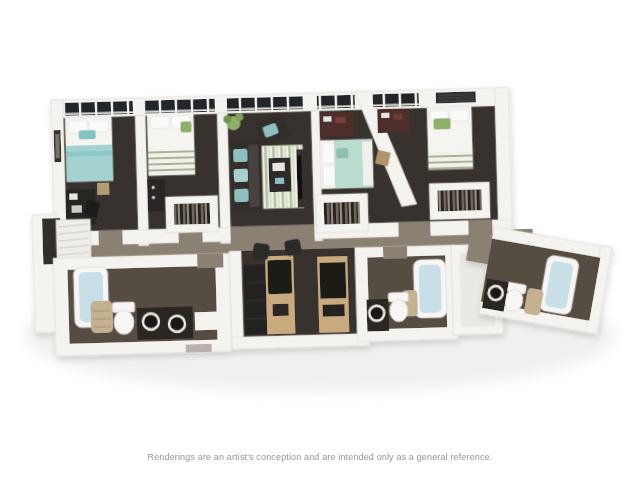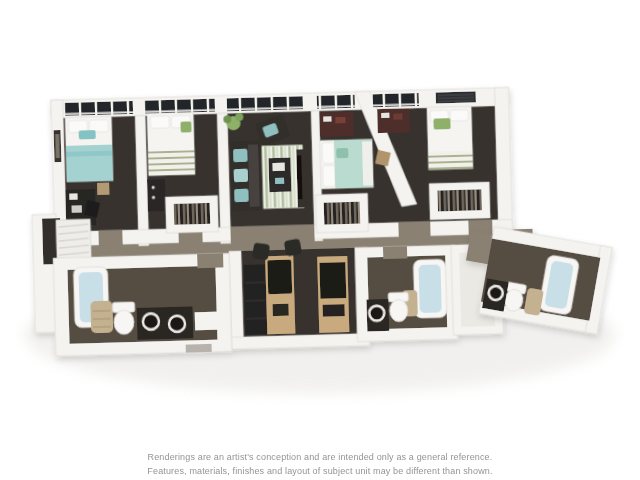--- a/index.html
+++ b/index.html
@@ -321,15 +321,14 @@
         <g>
           <rect x="494" y="280" width="22" height="30" fill="#2b2723"></rect>
           <circle cx="505" cy="293" r="7" class="sink"></circle>
         </g>
       </g>
     </g>
   </svg>
 
   <div class="disclaimer">
     <div>Renderings are an artist's conception and are intended only as a general reference.</div>
-    <div>Features, materials, finishes and layout of subject unit may be different than shown.</div>
   </div>
 </div>
 
 </body></html>

